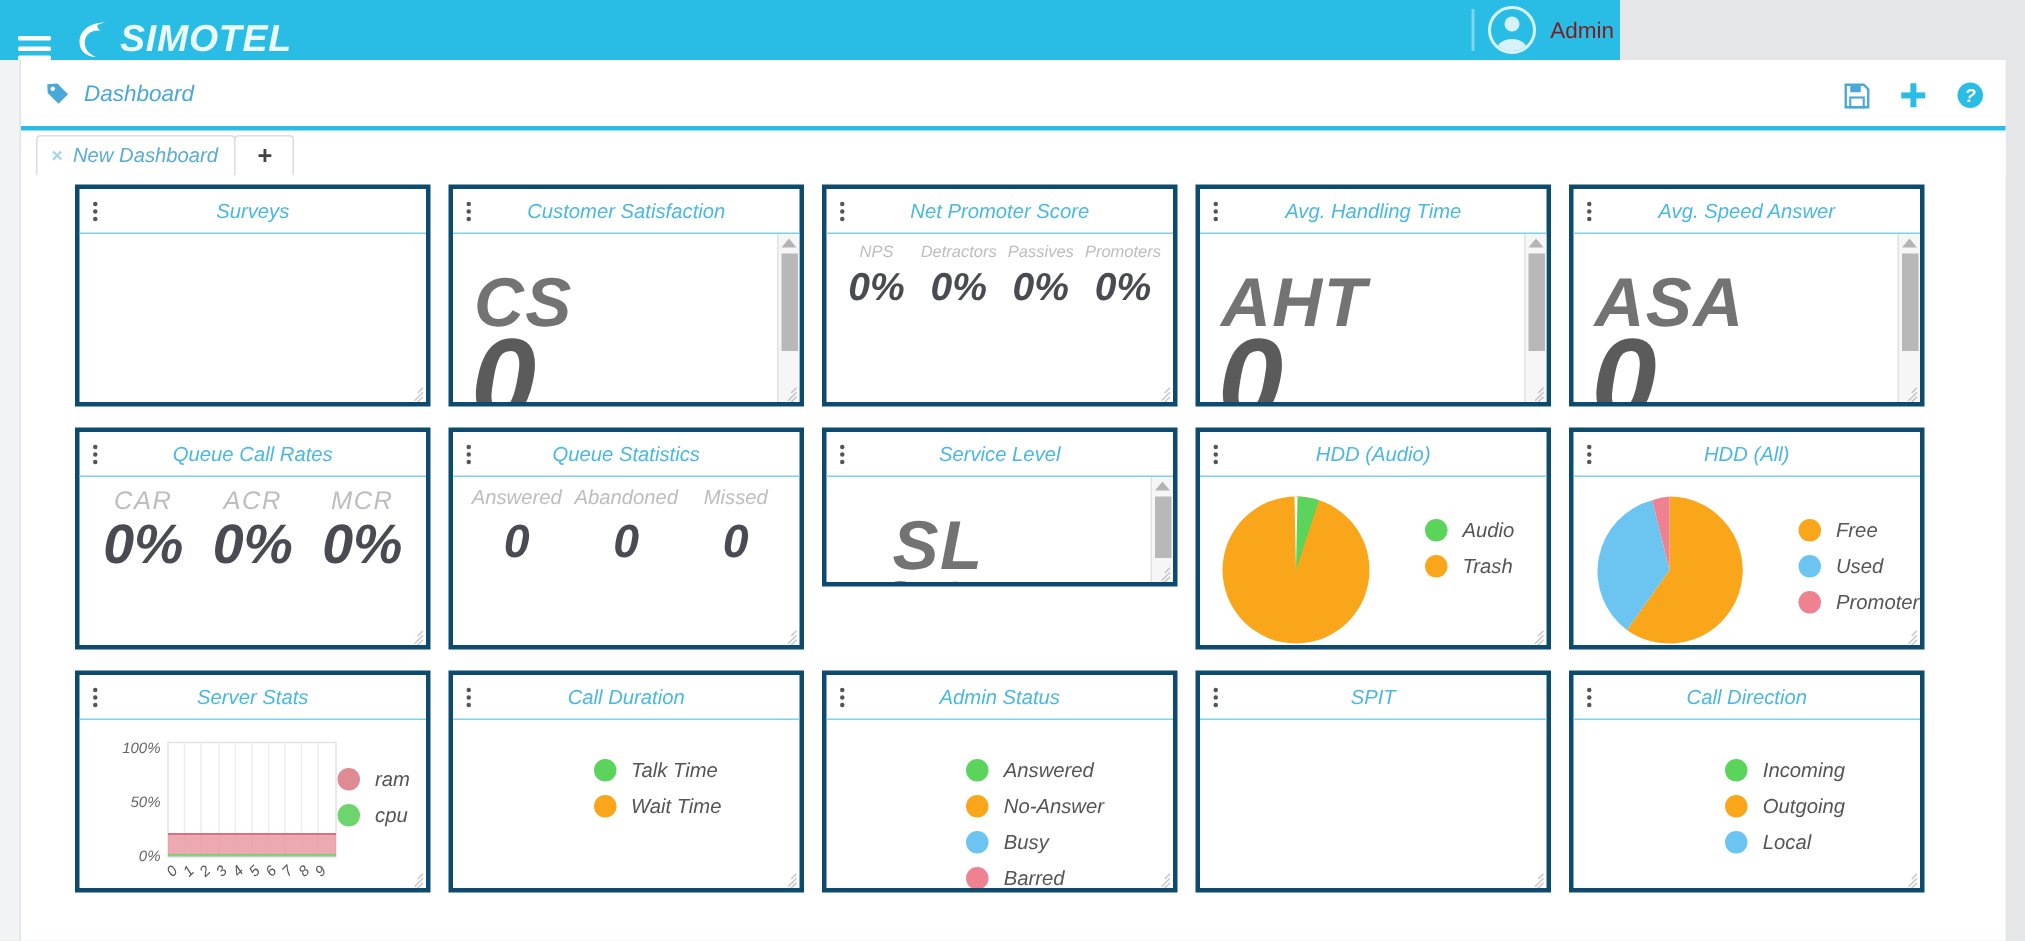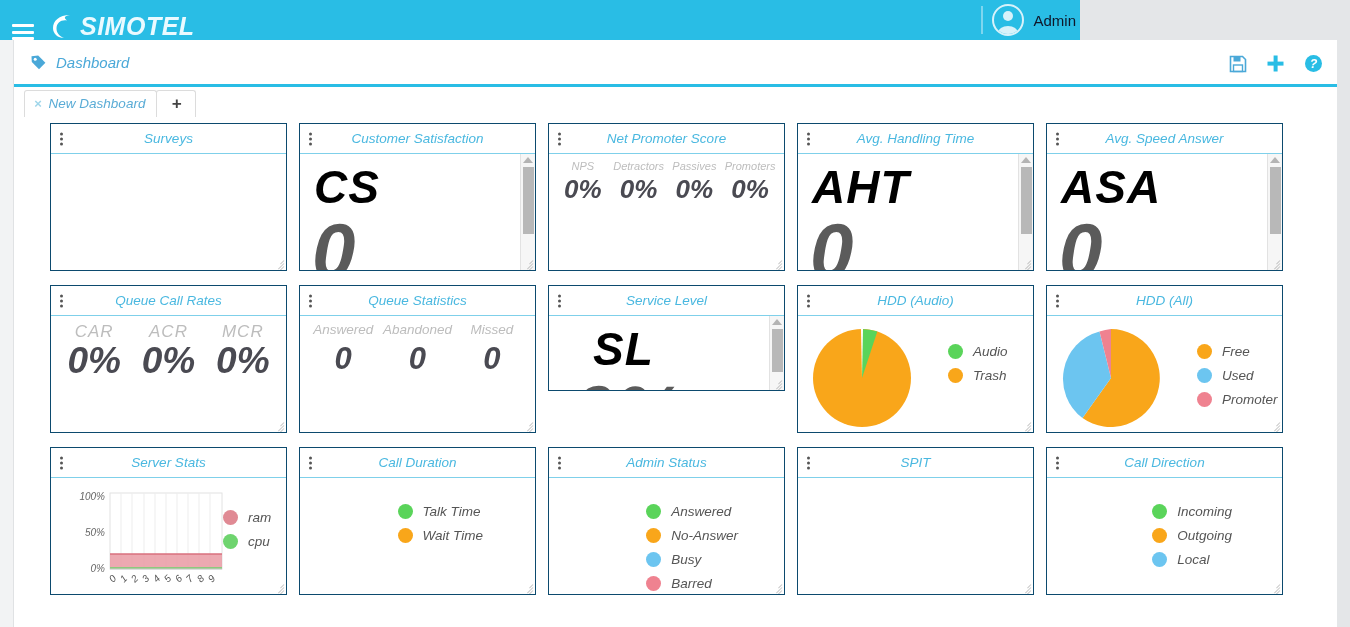--- a/index.html
+++ b/index.html
@@ -37,21 +37,21 @@
     border: 2px solid #d8f2fa; position: relative; overflow: hidden;
   }
   .avatar::before {
     content: ""; position: absolute; left: 50%; top: 5px; transform: translateX(-50%);
     width: 10px; height: 10px; border-radius: 50%; background: #d8f2fa;
   }
   .avatar::after {
     content: ""; position: absolute; left: 50%; bottom: -6px; transform: translateX(-50%);
     width: 20px; height: 14px; border-radius: 50% 50% 0 0; background: #d8f2fa;
   }
-  .admin-label { color: #0f172a; font-size: 15px; }
+  .admin-label { color: #7f1d1d; font-size: 15px; }
 
   
   .leftrail {
     position: absolute; left: 0; top: 40px; width: 14px; height: 587px;
     background: #f2f3f4; border-right: 1px solid #e0e2e4;
   }
   .panel {
     position: absolute; left: 14px; top: 40px; width: 1323px; height: 587px;
     background: #ffffff;
     font-style: italic;
@@ -91,21 +91,21 @@
     color: #444; font-size: 17px; font-weight: bold; line-height: 17px;
     margin-left: -1px;
   }
 
   
   .grid {
     position: relative; padding: 6px 0 0 36px;
     display: flex; flex-wrap: wrap; gap: 14px 12px; width: 1290px;
   }
   .widget {
-    width: 237px; border: 1px solid #0c4a6e; background: #fff;
+    width: 237px; border: 3px solid #0c4a6e; background: #fff;
     position: relative; display: flex; flex-direction: column;
   }
   .w-head {
     height: 30px; border-bottom: 1px solid #7fd0ea;
     display: flex; align-items: center; justify-content: center; position: relative;
   }
   .w-title { color: #4ab8e0; font-size: 13.5px; }
   .dots {
     position: absolute; left: 9px; top: 50%; transform: translateY(-50%);
     display: flex; flex-direction: column; gap: 2px; cursor: pointer;
@@ -134,22 +134,22 @@
     width: 0; height: 0; border-left: 5px solid transparent;
     border-right: 5px solid transparent; border-bottom: 6px solid #b4b4b4;
   }
   .vscroll .thumb {
     position: absolute; top: 13px; left: 2px; width: 11px; height: 58%;
     background: #b8b8b8;
   }
 
   
   .kpi-ghost {
-    position: absolute; left: 14px; top: 6px;
-    font-size: 46px; font-weight: bold; color: #000000; letter-spacing: 1px;
+    position: absolute; left: 14px; top: 18px;
+    font-size: 46px; font-weight: bold; color: #737373; letter-spacing: 1px;
   }
   .kpi-big {
     position: absolute; left: 12px; top: 62px;
     font-size: 78px; font-weight: bold; color: #5b5b5b; line-height: .9;
   }
 
   
   .metrics { display: flex; padding: 6px 6px 0; }
   .metric { flex: 1; text-align: center; }
   .metric .lbl { color: #bdbdbd; font-size: 12px; }

